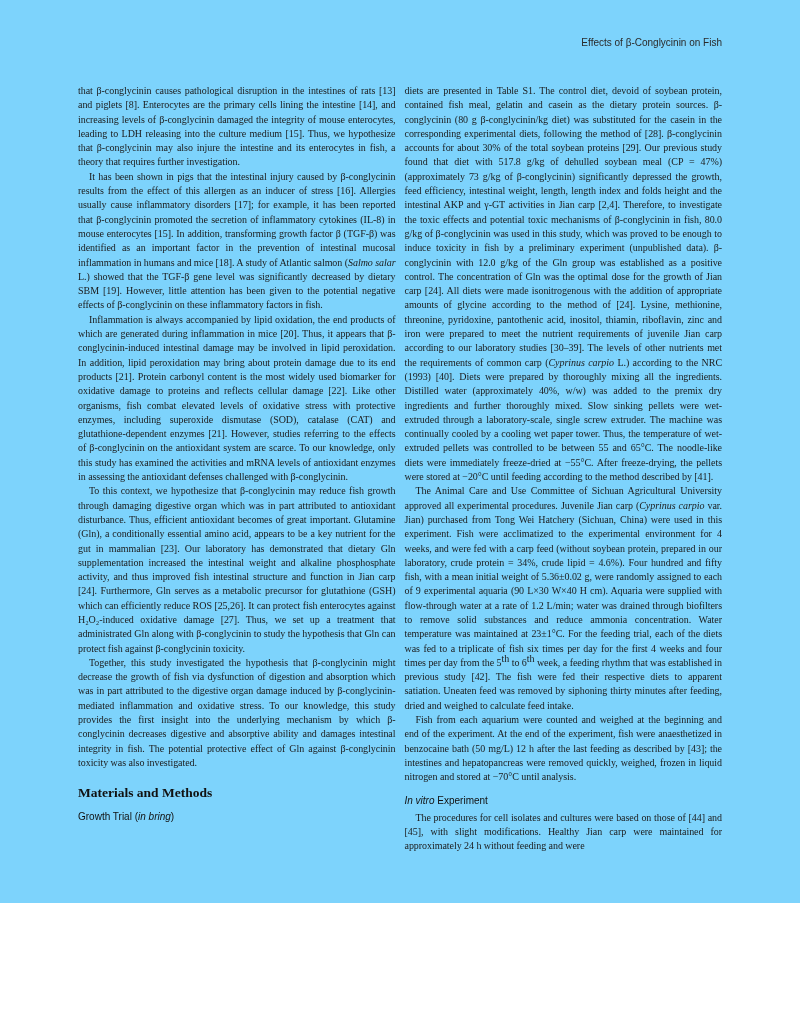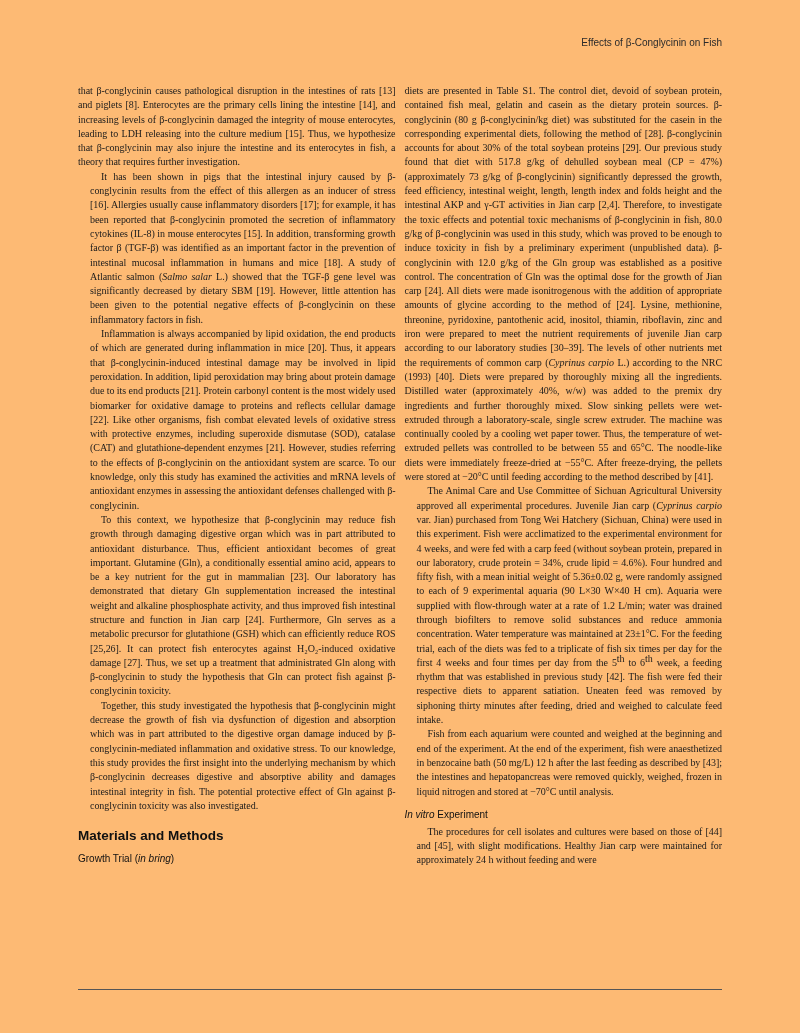--- a/index.html
+++ b/index.html
@@ -1,19 +1,19 @@
 <!DOCTYPE html>
 <html><head>
 <meta charset="utf-8">
 <style>
   html,body{margin:0;padding:0;background:#ffffff;}
   .page{
     position:relative;
-    width:800px;height:1033px;
-    background:#fdba74;
+    width:800px;height:903px;
+    background:#7dd3fc;
     overflow:hidden;
     font-family:"Liberation Serif", serif;
     color:#1b1b1b;
   }
   .running-head{
     position:absolute;top:37px;right:78px;
     font-family:"Liberation Sans", sans-serif;
     font-size:10px;color:#2a2a2a;
   }
   .columns{
@@ -21,23 +21,23 @@
     display:flex;gap:9px;
   }
   .col{flex:1 1 0;min-width:0;}
   .col p{
     margin:0;
     font-size:10px;
     line-height:14.3px;
     text-align:justify;
     letter-spacing:-0.05px;
   }
-  .col p.indent{text-indent:11px;margin-left:12px;}
+  .col p.indent{text-indent:11px;}
   .col h2{
-    font-family:Liberation Sans, sans-serif;
+    font-family:Liberation Serif, serif;
     font-size:13.5px;font-weight:bold;color:#111;
     margin:15px 0 7px 0;letter-spacing:0;
   }
   .col h3{
     font-family:"Liberation Sans", sans-serif;
     font-size:10px;font-weight:normal;color:#111;
     margin:10px 0 5px 0;letter-spacing:0;
   }
   .it{font-style:italic;}
   sup{font-size:10px;line-height:0;font-family:Liberation Serif, serif;}

